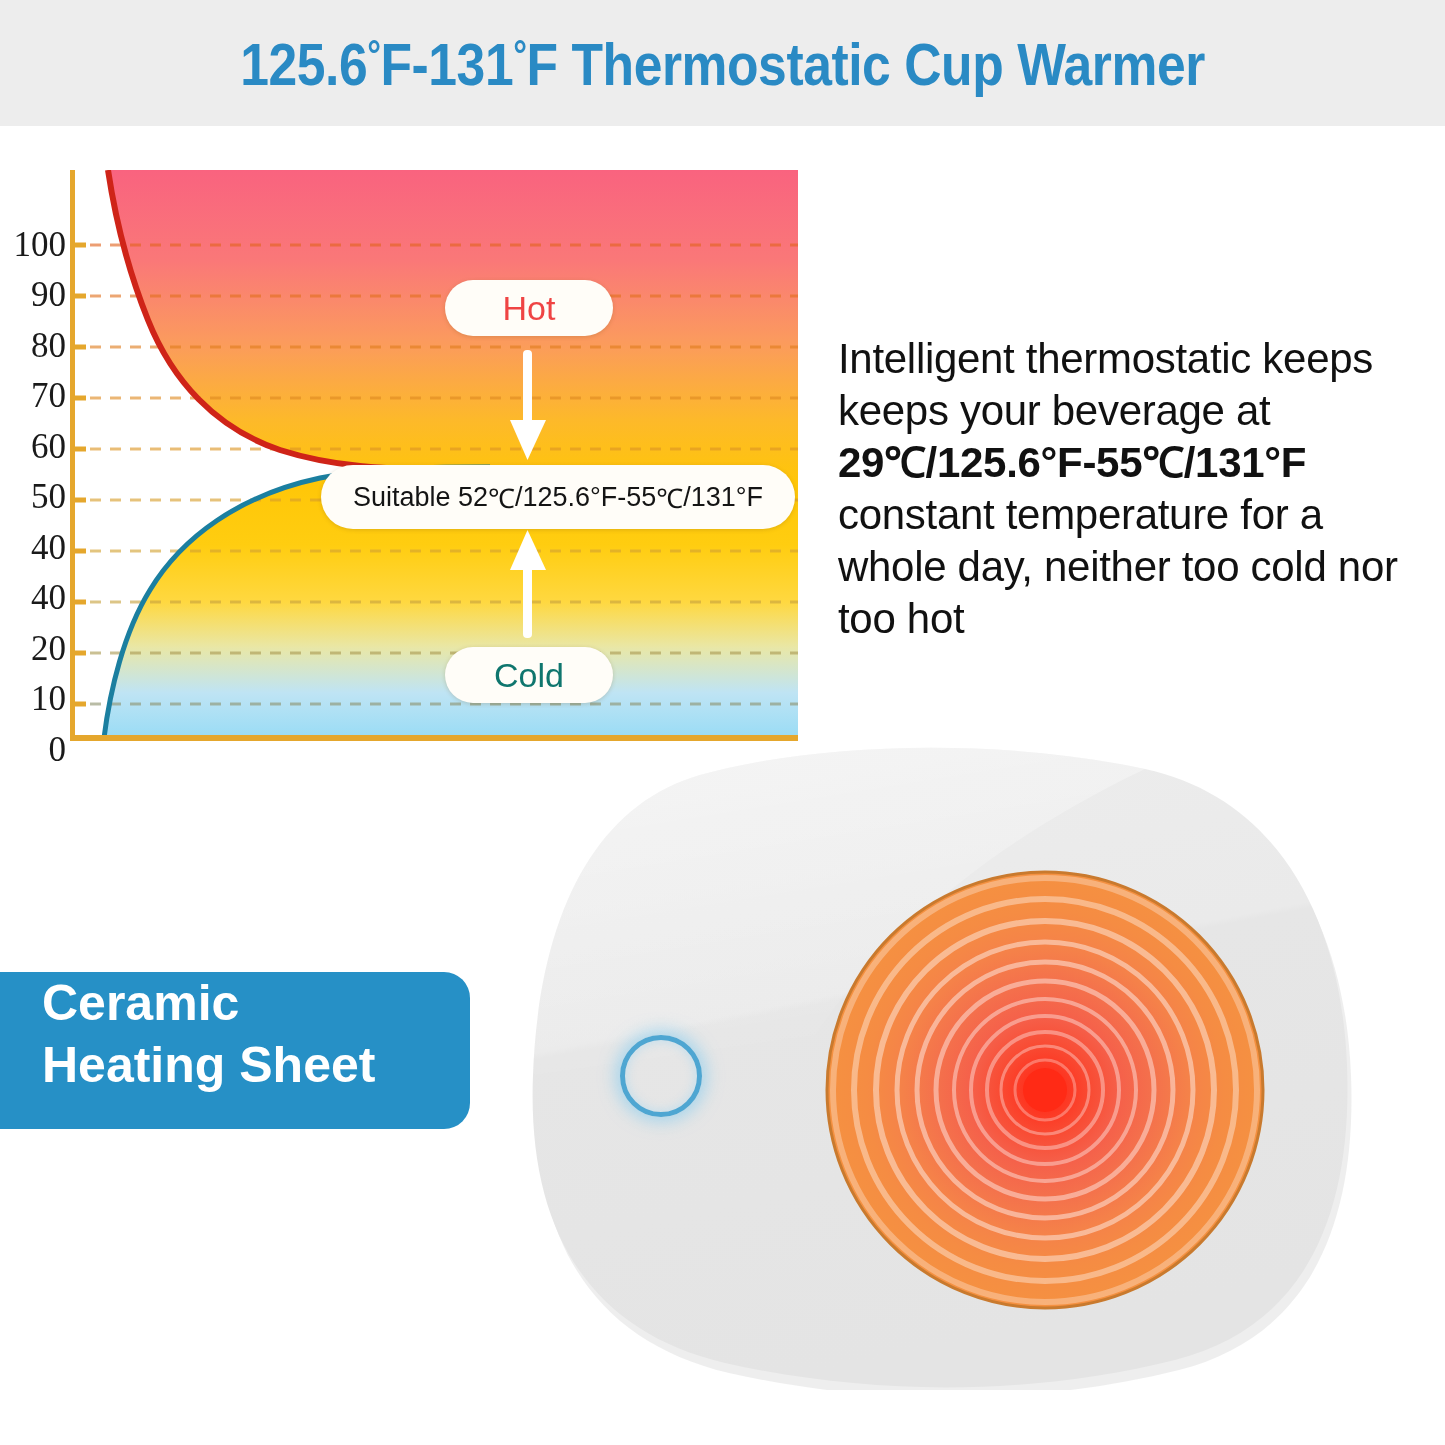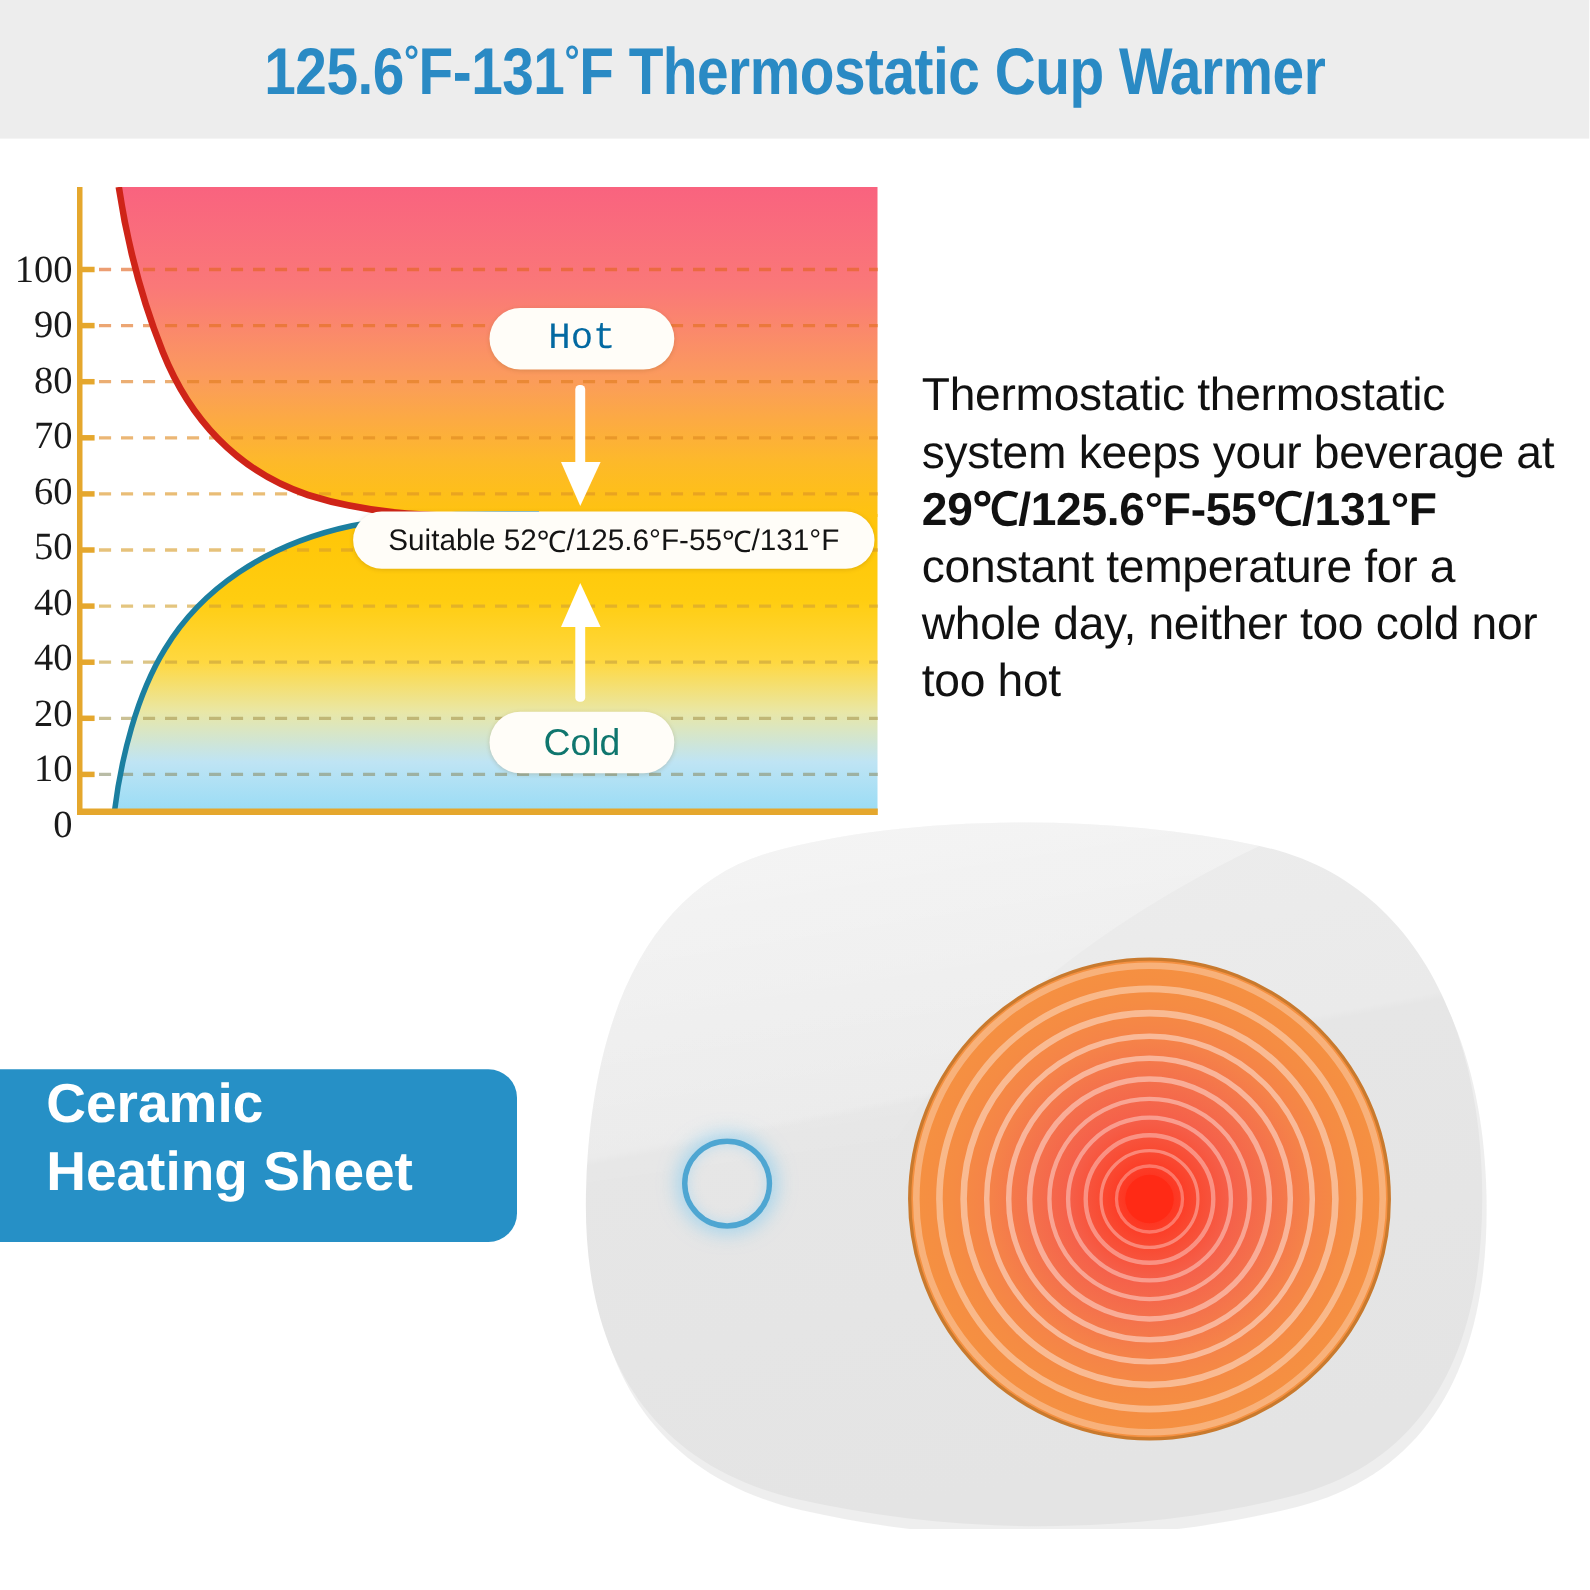--- a/index.html
+++ b/index.html
@@ -88,38 +88,38 @@
     display: flex;
     align-items: center;
     justify-content: center;
     white-space: nowrap;
   }
   #pill-hot {
     left: 375px;
     top: 110px;
     width: 168px;
     height: 56px;
-    color: #0369a1;
+    color: #ef4444;
     font-size: 34px;
-    font-family: Liberation Mono, monospace;
+    font-family: Liberation Sans, sans-serif;
   }
   #pill-cold {
     left: 375px;
     top: 477px;
     width: 168px;
     height: 56px;
     color: #0f766e;
     font-size: 34px;
     font-family: "Liberation Sans", sans-serif;
   }
   #pill-suitable {
     left: 251px;
     top: 295px;
     width: 474px;
-    height: 52px;
+    height: 64px;
     color: #141414;
     font-size: 27px;
     font-family: "Liberation Sans", sans-serif;
   }
   .pill-deg { font-size: 27px; }
 
   
   #feature-copy {
     position: absolute;
     left: 838px;
@@ -299,21 +299,21 @@
         <span class="pill-deg">°</span>
         <span>F-55</span>
         <span class="pill-deg">℃</span>
         <span>/131</span>
         <span class="pill-deg">°</span>
         <span>F</span>
     </div>
   </div>
 </div>
 
-<div id="feature-copy"><span>Thermostatic thermostatic system</span>
+<div id="feature-copy"><span>Intelligent thermostatic keeps</span>
 <span>keeps your beverage at </span><b>29℃/</b><b>125.6°F-55℃/131°F</b><span> constant</span>
 <span>temperature for a whole day,</span>
 <span>neither too cold nor too hot</span></div>
 
 <div id="ceramic-badge">
   <span>Ceramic</span>
   <span>Heating Sheet</span>
 </div>
 
 <div id="device">

